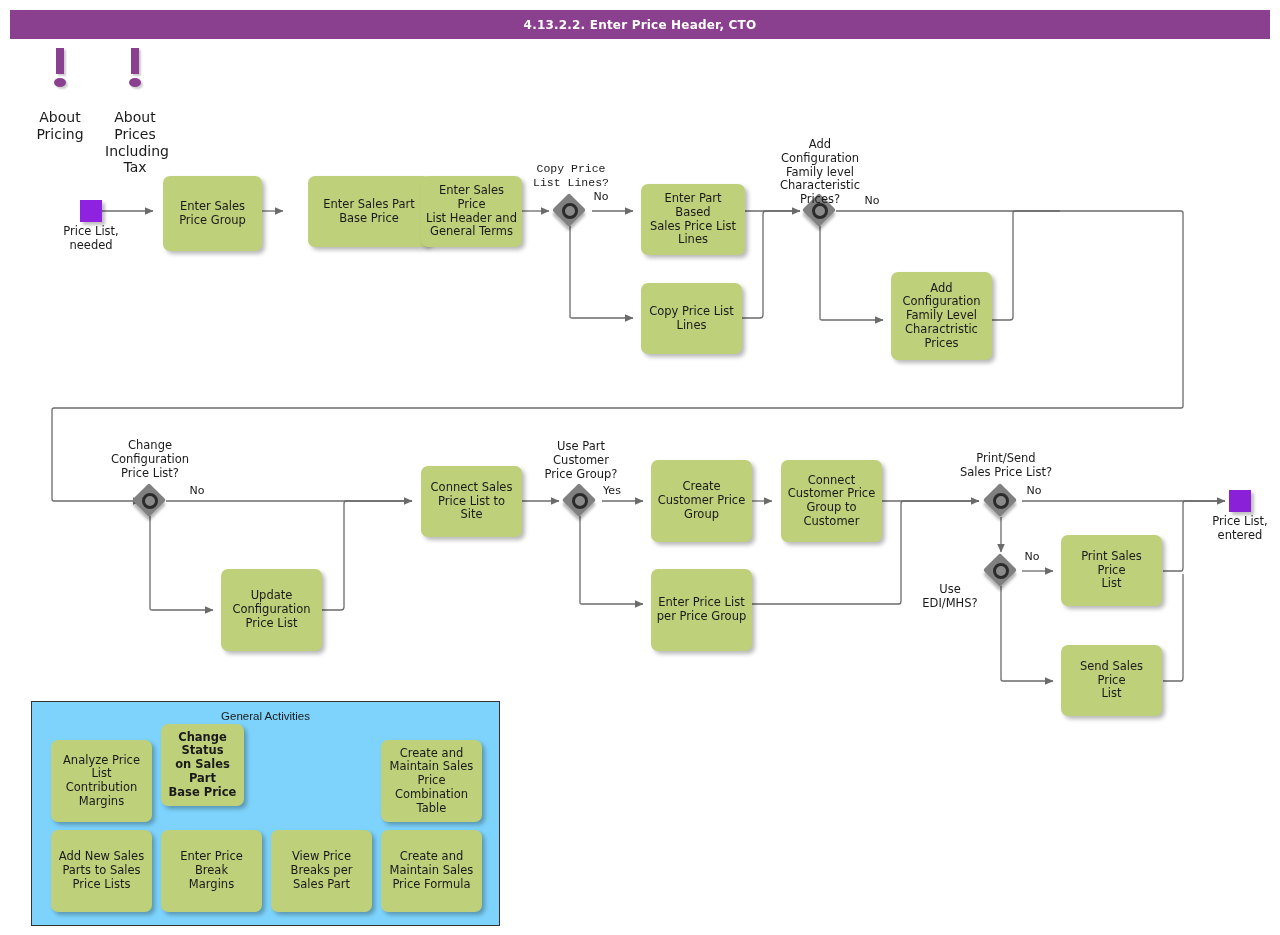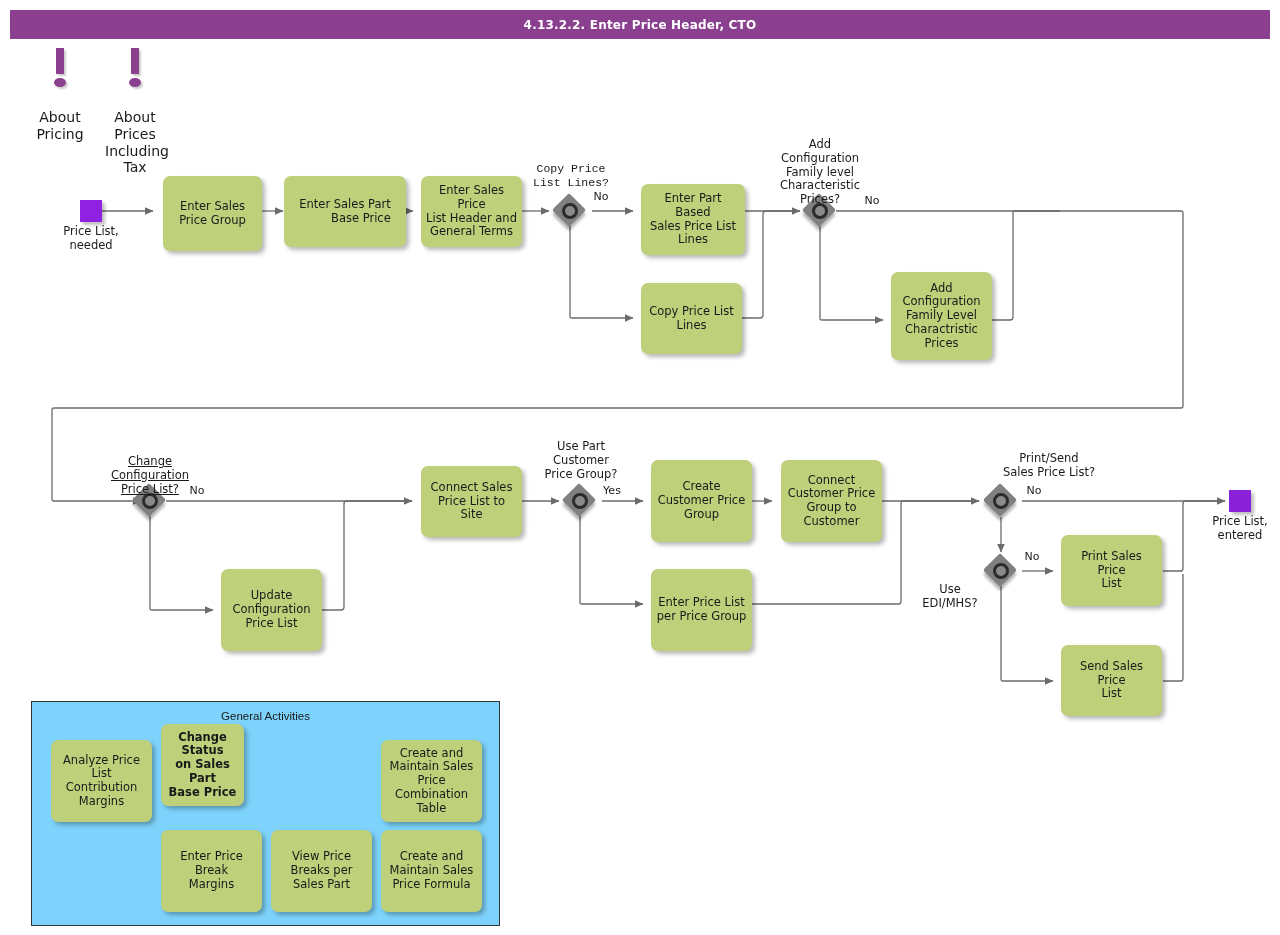--- a/index.html
+++ b/index.html
@@ -185,21 +185,21 @@
   <div class="lbl" style="left:45px; top:225px; width:92px;">Price List,
 needed</div>
 
   <div class="event end" style="left:1229px; top:490px;"></div>
   <div class="lbl" style="left:1194px; top:515px; width:92px;">Price List,
 entered</div>
 
   <div class="task" style="left:163px; top:176px; width:99px; height:75px;">Enter Sales
 Price Group</div>
 
-  <div class="task" style="left:284px; top:176px; width:122px; height:71px;text-align:right;">Enter Sales Part
+  <div class="task" style="left:308px; top:176px; width:122px; height:71px;">Enter Sales Part
 Base Price</div>
 
   <div class="task" style="left:421px; top:176px; width:101px; height:71px;">Enter Sales Price
 List Header and
 General Terms</div>
 
   <div class="task" style="left:641px; top:184px; width:104px; height:71px;">Enter Part Based
 Sales Price List
 Lines</div>
 
@@ -253,39 +253,39 @@
   <div class="task" style="left:1061px; top:535px; width:101px; height:71px;">Print Sales Price
 List</div>
 
   <div class="task" style="left:1061px; top:645px; width:101px; height:71px;">Send Sales Price
 List</div>
 
   <div class="gateway" style="left:134px; top:485px;">
     <div class="dia"></div>
     <div class="ring"></div>
   </div>
-  <div class="lbl" style="left:95px; top:455px; width:110px;text-decoration:underline;">Change
+  <div class="lbl" style="left:95px; top:439px; width:110px;">Change
 Configuration
 Price List?</div>
   <div class="lbl small" style="left:182px; top:484px; width:30px;">No</div>
 
   <div class="gateway" style="left:564px; top:485px;">
     <div class="dia"></div>
     <div class="ring"></div>
   </div>
   <div class="lbl" style="left:531px; top:440px; width:100px;">Use Part
 Customer
 Price Group?</div>
   <div class="lbl small" style="left:597px; top:484px; width:30px;">Yes</div>
 
   <div class="gateway" style="left:985px; top:485px;">
     <div class="dia"></div>
     <div class="ring"></div>
   </div>
-  <div class="lbl" style="left:984px; top:452px; width:130px;text-align:center;">Print/Send
+  <div class="lbl" style="left:941px; top:452px; width:130px;text-align:center;">Print/Send
 Sales Price List?</div>
   <div class="lbl small" style="left:1019px; top:484px; width:30px;">No</div>
 
   <div class="gateway" style="left:985px; top:555px;">
     <div class="dia"></div>
     <div class="ring"></div>
   </div>
   <div class="lbl" style="left:914px; top:583px; width:72px;">Use
 EDI/MHS?</div>
   <div class="lbl small" style="left:1017px; top:550px; width:30px;">No</div>
@@ -298,20 +298,23 @@
 Margins</div>
     <div class="task" style="left:129px; top:22px; width:83px; height:82px;font-weight:bold;">Change Status
 on Sales Part
 Base Price</div>
     <div class="task" style="left:349px; top:38px; width:101px; height:82px;">Create and
 Maintain Sales
 Price
 Combination
 Table</div>
 
+    <div class="task" style="left:19px; top:128px; width:101px; height:82px;">Add New Sales
+Parts to Sales
+Price Lists</div>
     <div class="task" style="left:129px; top:128px; width:101px; height:82px;">Enter Price Break
 Margins</div>
     <div class="task" style="left:239px; top:128px; width:101px; height:82px;">View Price
 Breaks per
 Sales Part</div>
     <div class="task" style="left:349px; top:128px; width:101px; height:82px;">Create and
 Maintain Sales
 Price Formula</div>
   </div>
 

